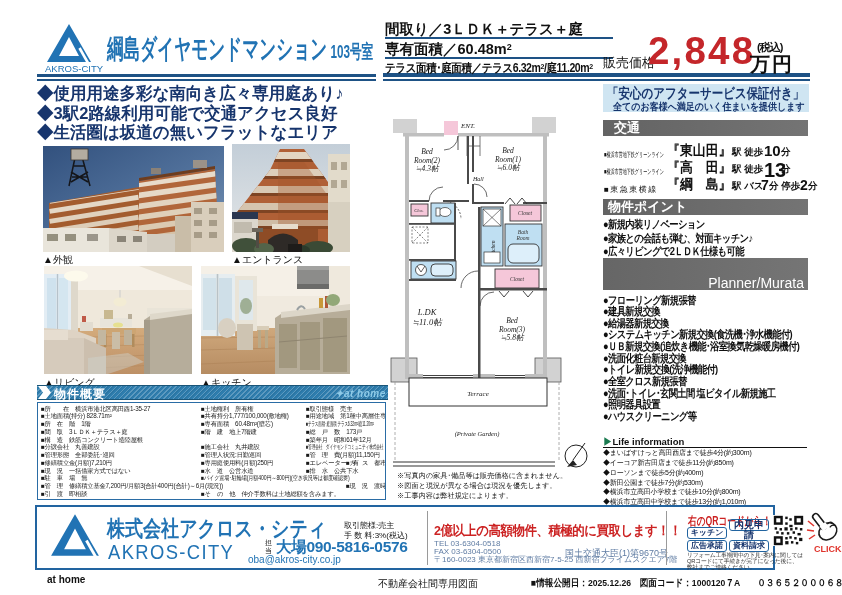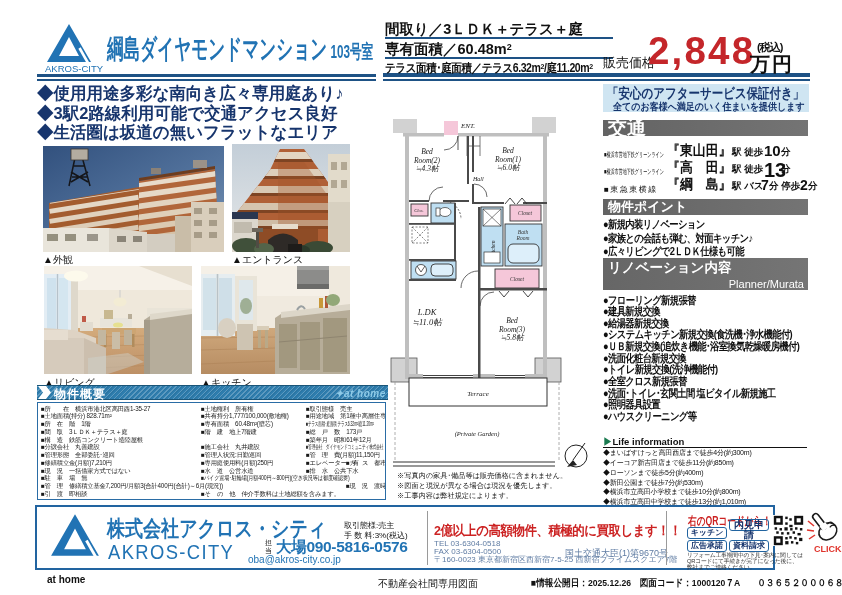--- a/index.html
+++ b/index.html
@@ -456,21 +456,21 @@
     <text x="14" y="382">※工事内容は弊社規定によります。</text>
   </g>
 </svg>
 </div>
 
 <div class="abs" style="left:603px;top:84px;width:206px;height:28px;background:#cfe5f2;overflow:hidden;">
   <div style="font-size:14px;font-weight:bold;color:#17356d;white-space:nowrap;transform:scaleX(0.82);transform-origin:left;position:absolute;left:4px;top:1px;">「安心のアフターサービス保証付き」</div>
   <div style="font-size:10px;font-weight:bold;color:#17356d;white-space:nowrap;transform:scaleX(0.9);transform-origin:left;position:absolute;left:10px;top:16px;">全てのお客様へ満足のいく住まいを提供します</div>
 </div>
 
-<div class="abs" style="left:603px;top:120px;width:205px;height:15.5px;background:linear-gradient(90deg,#636363,#747474);color:#fff;font-size:19px;font-weight:bold;padding-left:5px;box-sizing:border-box;line-height:15px;">交通</div>
+<div class="abs" style="left:603px;top:120px;width:205px;height:15.5px;background:linear-gradient(90deg,#636363,#747474);color:#fff;font-size:13px;font-weight:bold;padding-left:11px;box-sizing:border-box;line-height:15px;">交通</div>
 
 <div class="abs" style="left:604px;top:146px;white-space:nowrap;height:16px;">
   <span style="font-size:7px;color:#111;position:absolute;left:0;top:3.5px;white-space:nowrap;transform:scaleX(0.58);transform-origin:left;">■横浜市営地下鉄グリーンライン</span>
   <span style="font-size:14px;font-weight:bold;color:#111;position:absolute;left:63px;top:-4px;white-space:nowrap;transform:scaleX(0.92);transform-origin:left;">『東山田』</span>
   <span style="font-size:9.5px;font-weight:bold;color:#111;position:absolute;left:128px;top:0px;">駅 徒歩</span>
   <span style="font-size:15px;font-weight:bold;color:#111;position:absolute;left:160px;top:-4px;">10</span>
   <span style="font-size:9.5px;font-weight:bold;color:#111;position:absolute;left:177px;top:0px;">分</span>
 </div>
 
 <div class="abs" style="left:604px;top:163px;white-space:nowrap;height:16px;">
@@ -493,22 +493,21 @@
 
 <div class="abs" style="left:603px;top:199px;width:205px;height:15.5px;background:linear-gradient(90deg,#636363,#747474);color:#fff;font-size:13px;font-weight:bold;padding-left:5px;box-sizing:border-box;line-height:15px;">物件ポイント</div>
 
 <div class="abs" style="left:603px;top:218px;font-size:11px;font-weight:bold;color:#111;line-height:13.5px;white-space:nowrap;letter-spacing:-0.8px;transform:scaleX(0.85);transform-origin:left;">
 ●新規内装リノベーション<br>
 ●家族との会話も弾む、対面キッチン♪<br>
 ●広々リビングで2ＬＤＫ仕様も可能
 </div>
 
 <div class="abs" style="left:603px;top:258px;width:205px;height:32px;background:linear-gradient(90deg,#666,#757575);color:#fff;box-sizing:border-box;">
-  <div style="font-size:13.5px;font-weight:bold;padding:1px 0 0 5px;">リノベーション内容</div>
-  <div style="font-size:11px;text-align:right;padding-right:4px;margin-top:1px;">Planner/Murata</div>
+  <div style="font-size:14px;text-align:right;padding-right:4px;margin-top:17px;">Planner/Murata</div>
 </div>
 
 <div class="abs" style="left:603px;top:294.5px;font-size:11px;font-weight:bold;color:#111;line-height:11.65px;white-space:nowrap;letter-spacing:-0.8px;transform:scaleX(0.85);transform-origin:left;">
 ●フローリング新規張替<br>
 ●建具新規交換<br>
 ●給湯器新規交換<br>
 ●システムキッチン新規交換(食洗機･浄水機能付)<br>
 ●ＵＢ新規交換(追炊き機能･浴室換気乾燥暖房機付)<br>
 ●洗面化粧台新規交換<br>
 ●トイレ新規交換(洗浄機能付)<br>

